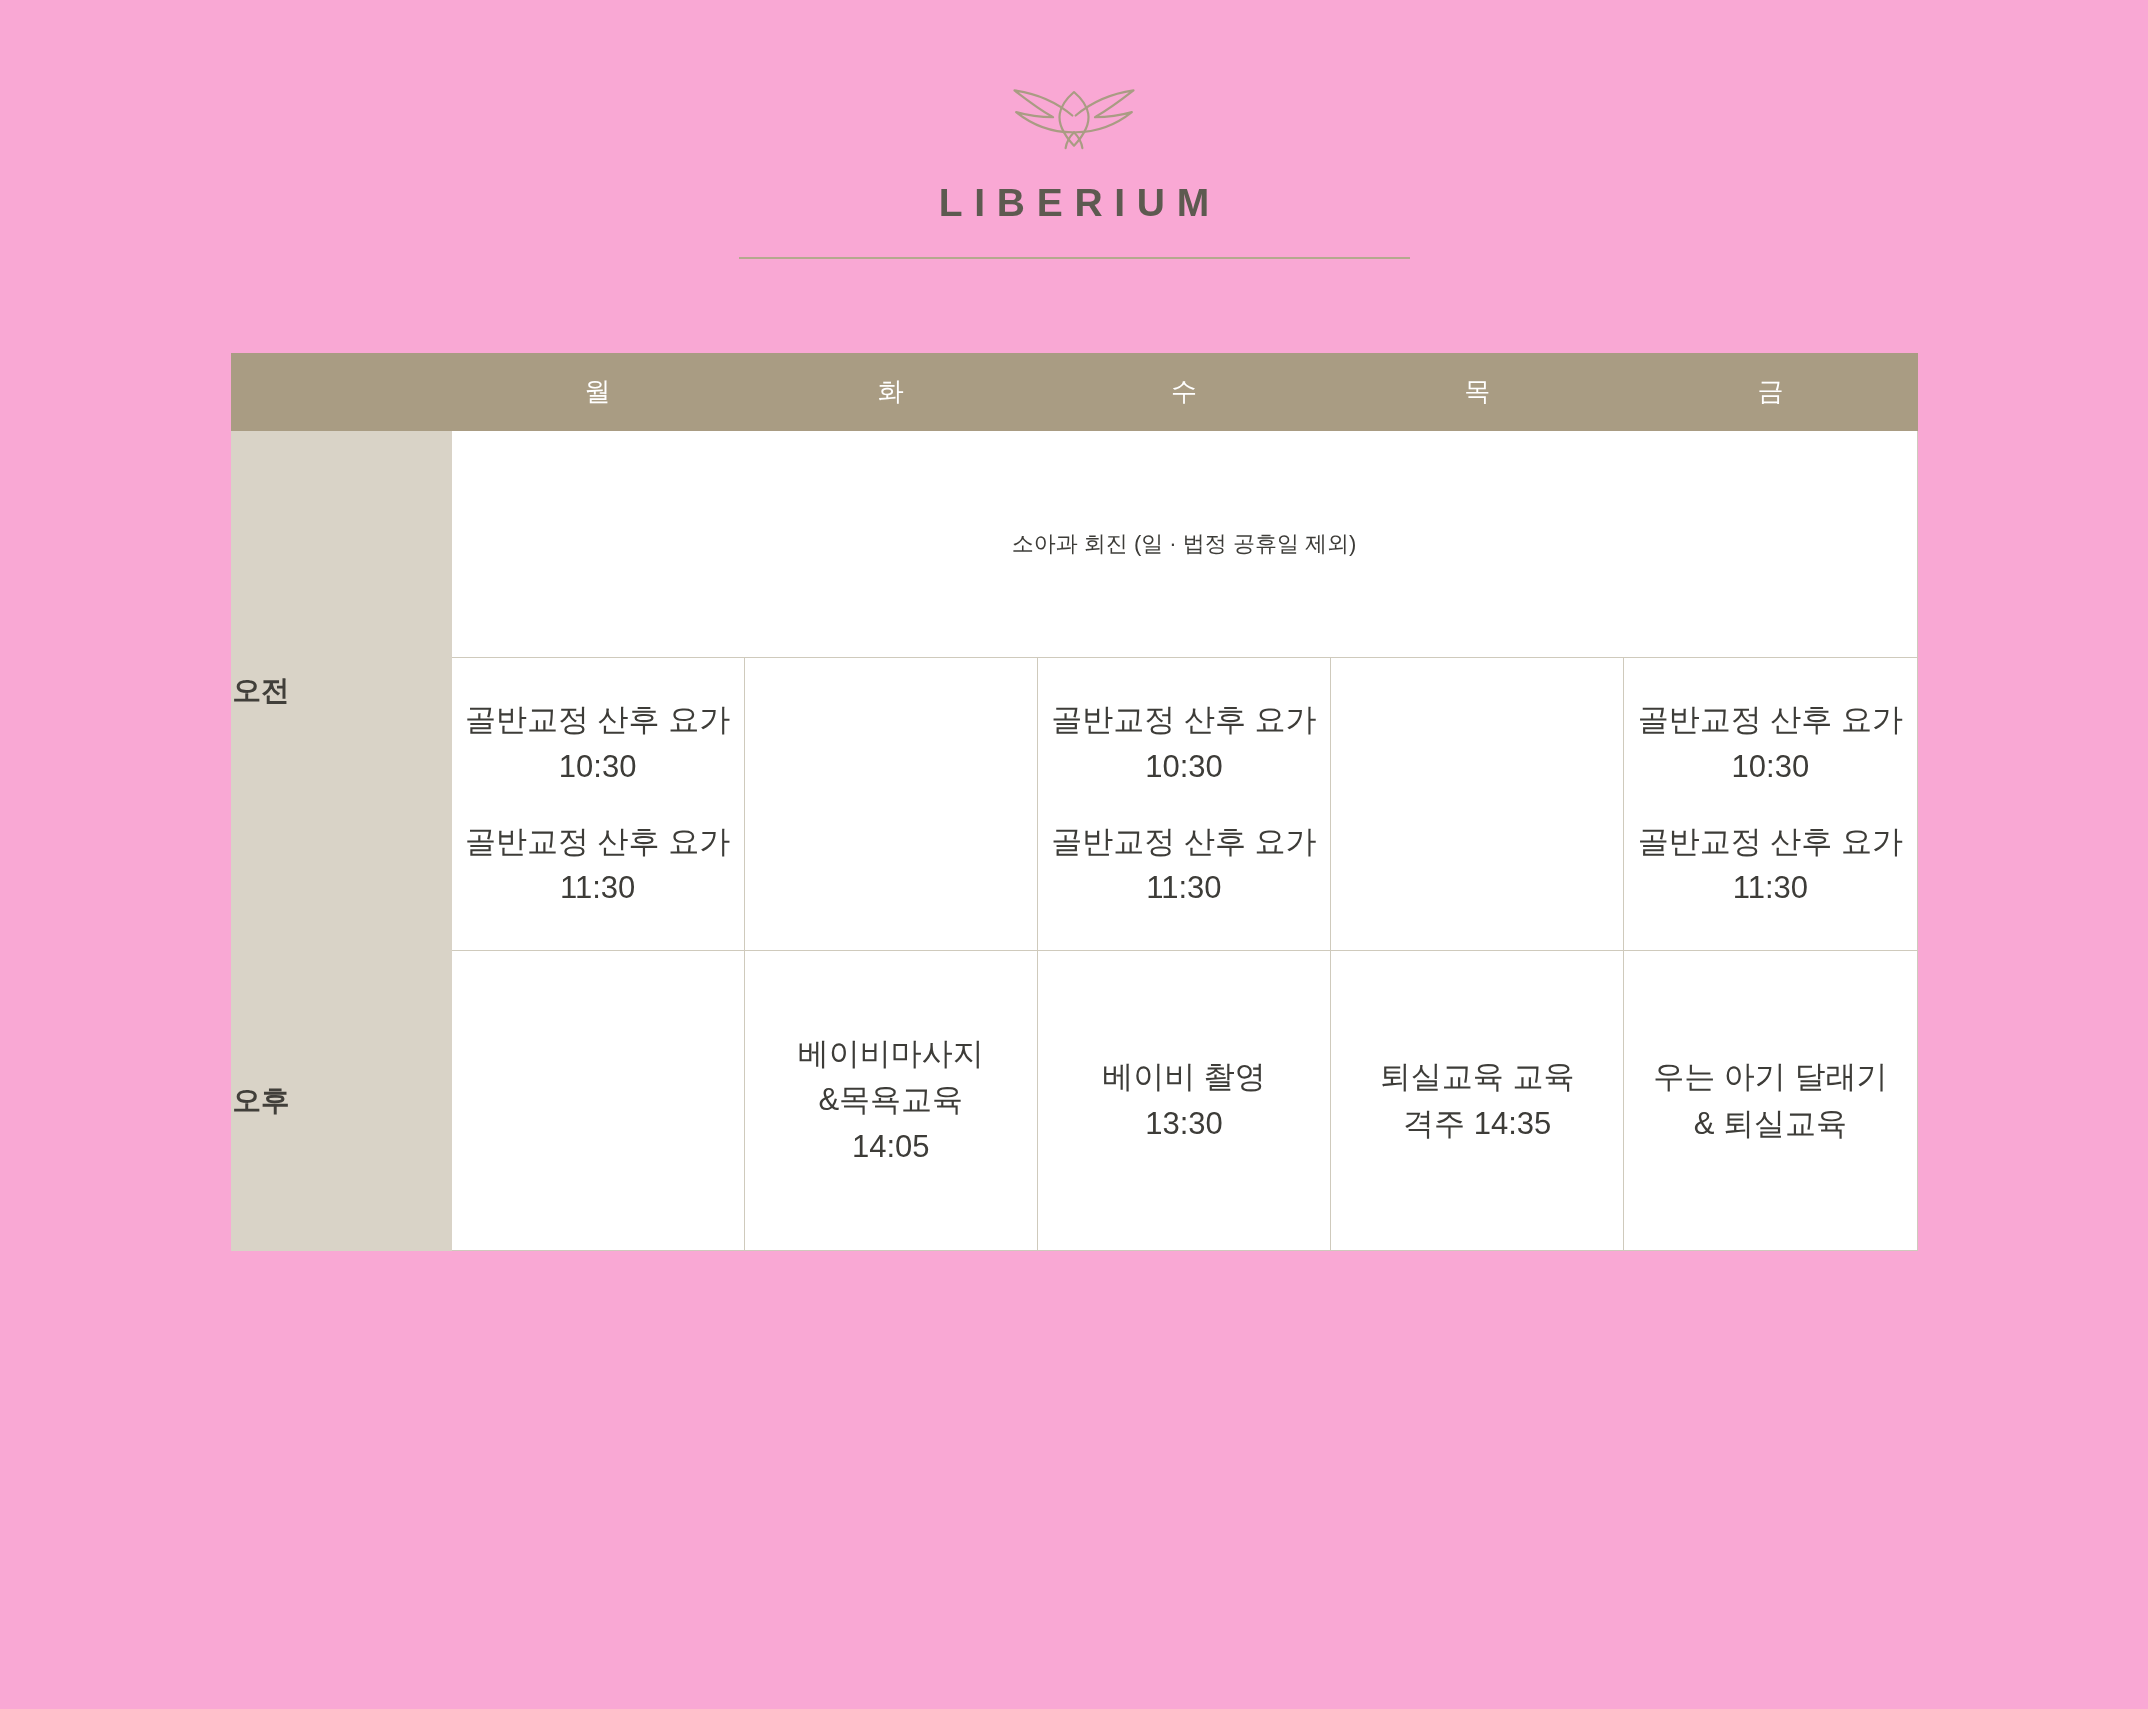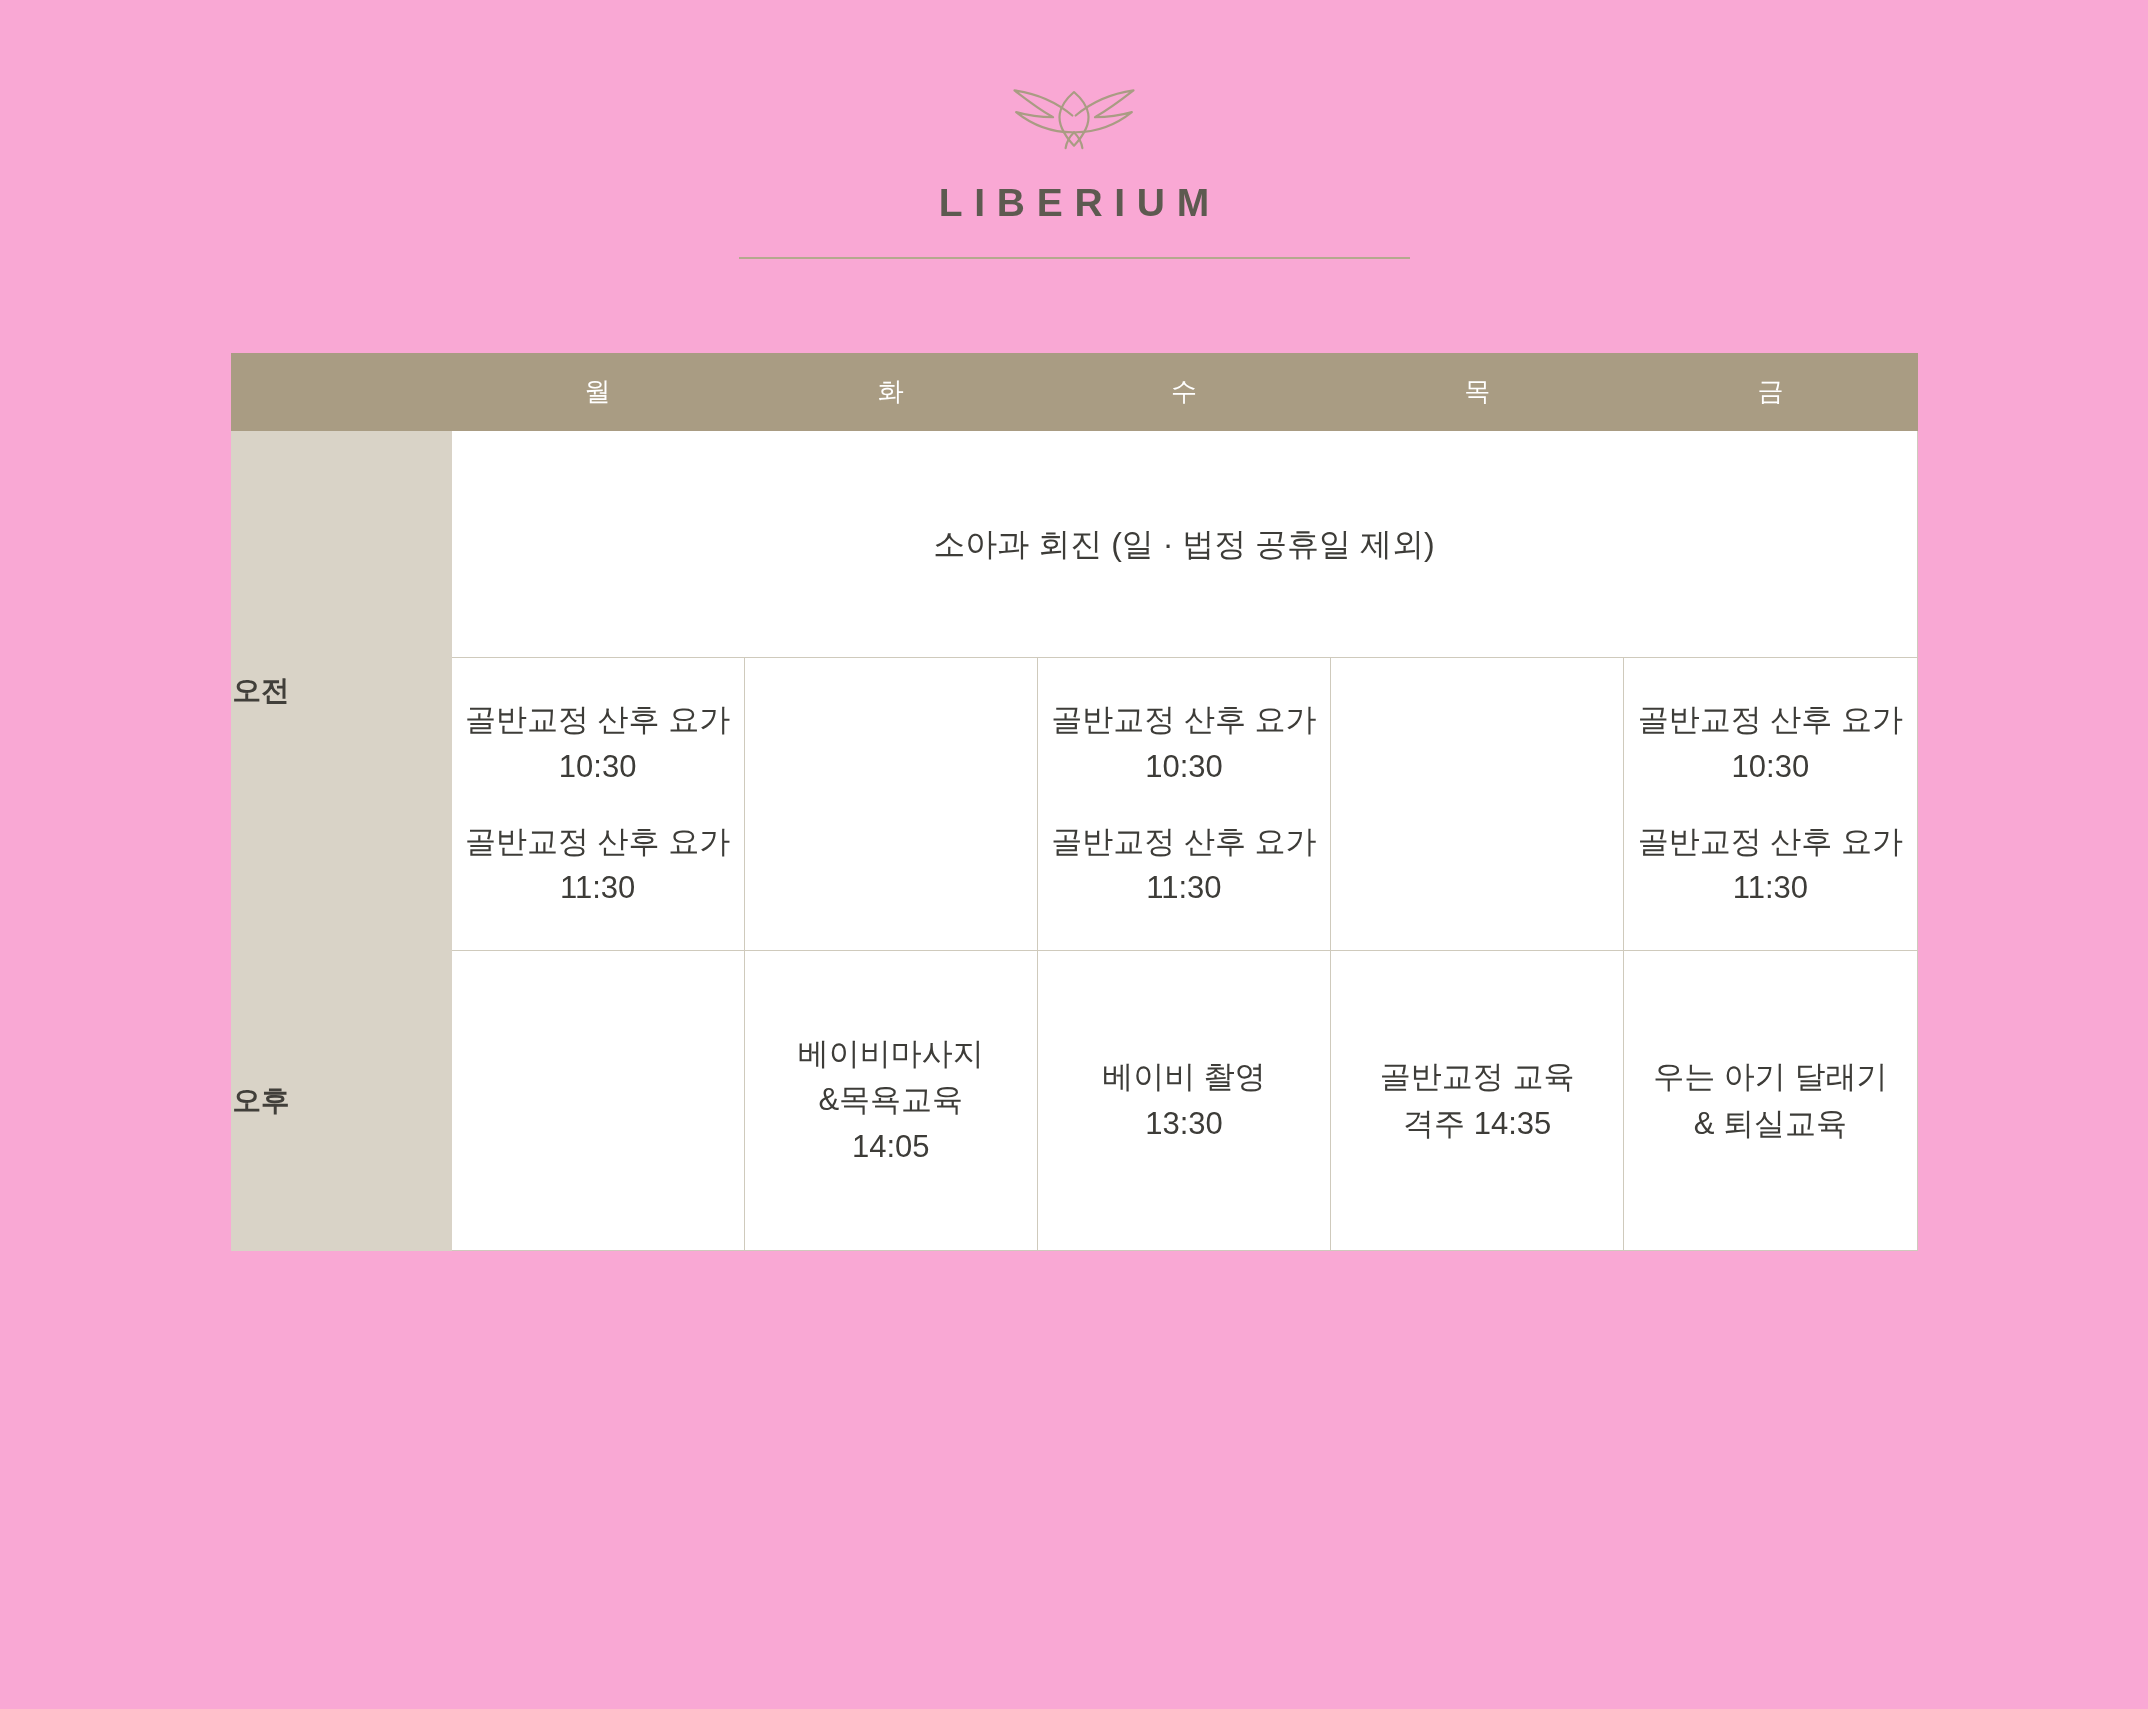--- a/index.html
+++ b/index.html
@@ -104,21 +104,21 @@
     vertical-align: middle;
     font-size: 31px;
     line-height: 1.5;
     color: #3d3c38;
     background: #ffffff;
     padding: 11.7px 8.4px;
   }
 
   td.rounds {
     height: 203px;
-    font-size: 32px;
+    font-size: 22px;
   }
 
   td.am-class {
     height: 269px;
   }
 
   td.pm-class {
     height: 275px;
   }
 
@@ -217,21 +217,21 @@
           <td class="cell pm-class">
             <span class="cell-line">베이비마사지</span>
             <span class="cell-line">&amp;목욕교육</span>
             <span class="cell-line">14:05</span>
           </td>
           <td class="cell pm-class">
             <span class="cell-line">베이비 촬영</span>
             <span class="cell-line">13:30</span>
           </td>
           <td class="cell pm-class">
-            <span class="cell-line">골반교정 교육</span>
+            <span class="cell-line">퇴실교육 교육</span>
             <span class="cell-line">격주 14:35</span>
           </td>
           <td class="cell pm-class">
             <span class="cell-line">우는 아기 달래기</span>
             <span class="cell-line">&amp; 퇴실교육</span>
           </td>
         </tr>
       </tbody>
     </table>
   </div>

